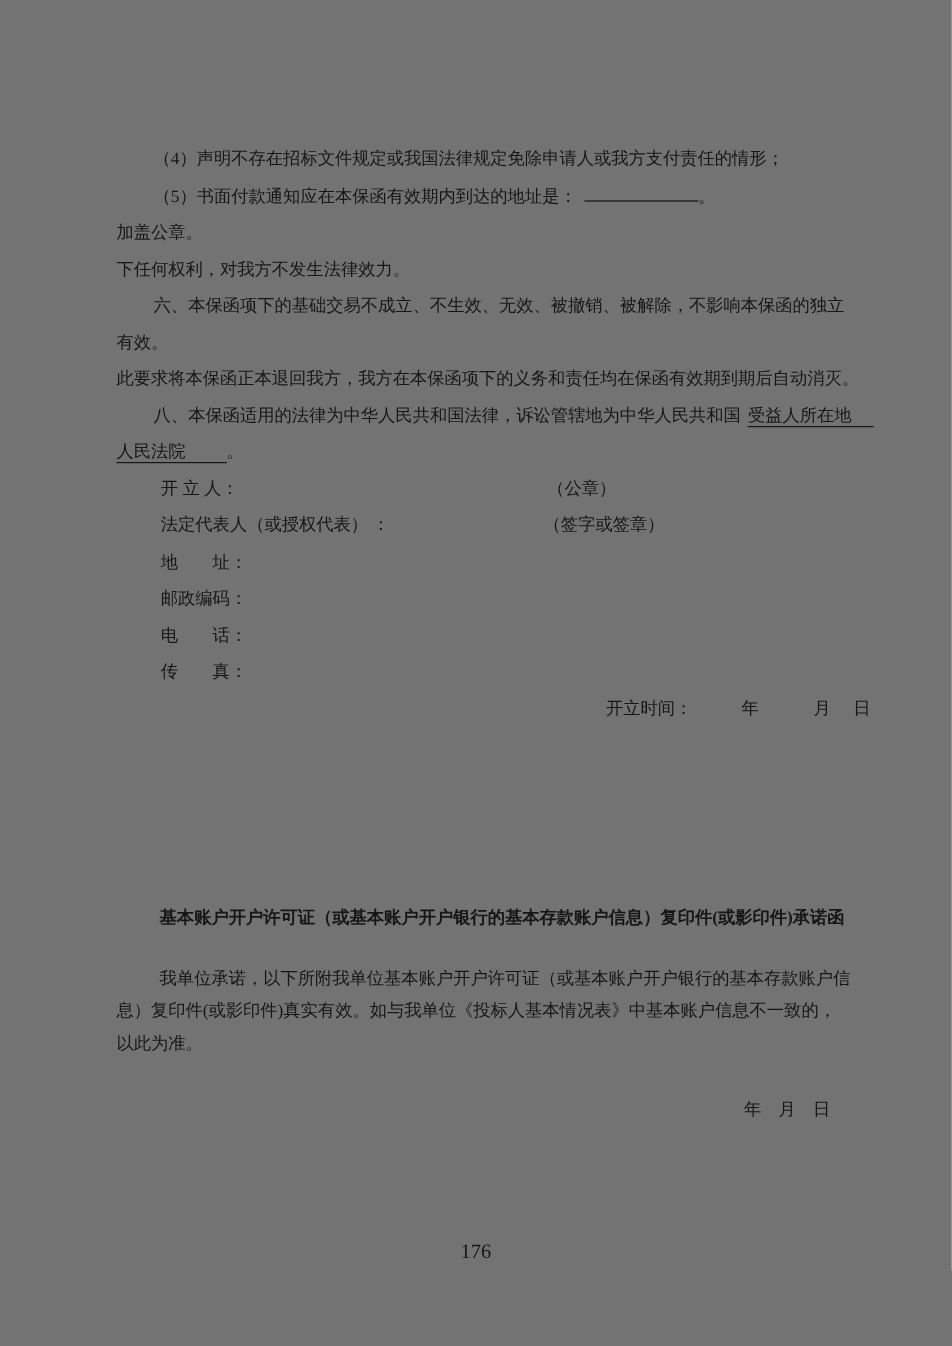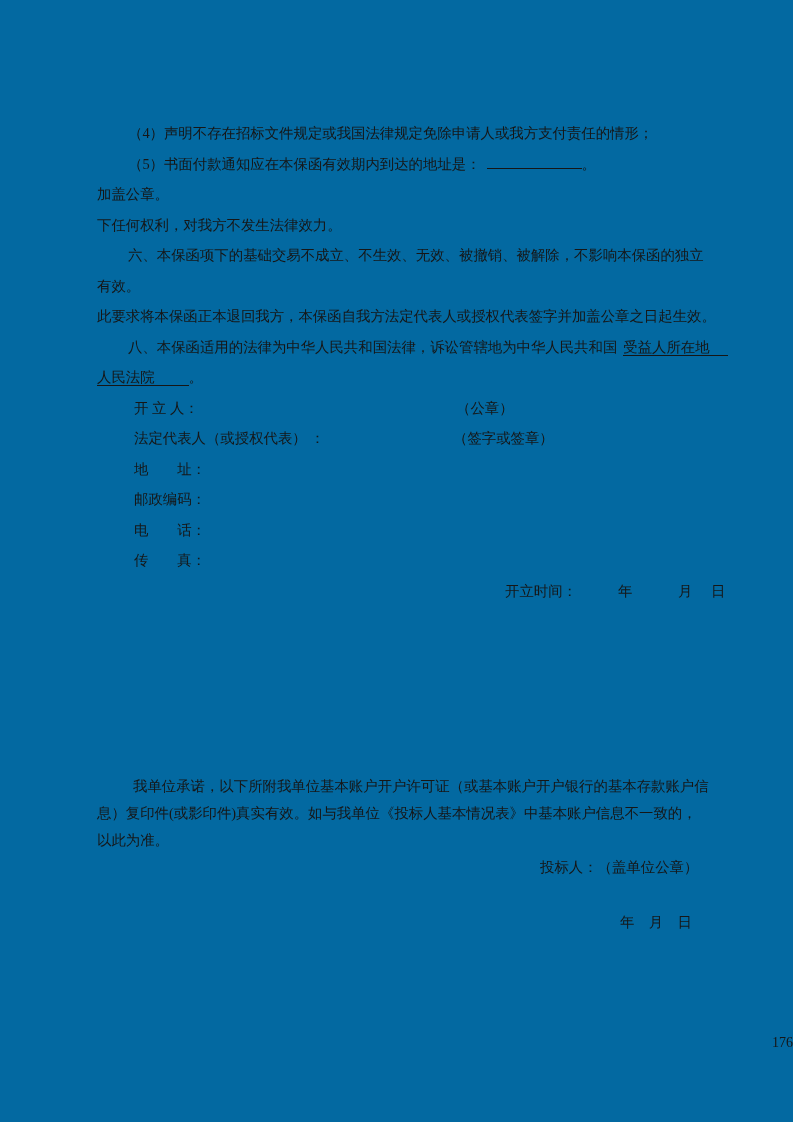--- a/index.html
+++ b/index.html
@@ -3,21 +3,21 @@
 <meta charset="utf-8">
 <style>
   html,body { margin:0; padding:0; }
   body {
     width:793px; height:1122px;
     background:#ffffff;
     font-family:"Liberation Serif","DejaVu Serif",serif;
     color:#161616;
     position:relative;
   }
-  .sheet { position:absolute; inset:0; overflow:hidden; background:#0369a1; }
+  .sheet { position:absolute; inset:0; overflow:hidden; background:#737373; }
 
   
   .secA {
     position:absolute; left:97px; top:118px; width:631px;
     font-size:14.4px;
   }
   .ln { height:30.5px; line-height:30.5px; white-space:nowrap; }
   .ind { padding-left:31px; }          
   .sig-ind { padding-left:37px; }      
   .rel { position:relative; }
@@ -43,21 +43,21 @@
   }
   .b-line { height:27px; line-height:27px; white-space:nowrap; }
   .b-body1 { margin-top:23px; padding-left:36px; }
   .attach  { margin-top:3px;  padding-left:161px; }
   .bidder  { padding-left:443px; }
   .bdate   { padding-left:523px;margin-top:28px; }
 
   .page-num {
     position:absolute; top:1033px; left:0; width:100%;
     height:20px; line-height:20px;
-    text-align:right; font-size:14px;
+    text-align:center; font-size:17px;
   }
 </style>
 </head>
 <body>
 
 <div class="sheet">
 
   <section class="secA">
 
     <div class="ln ind">（4）声明不存在招标文件规定或我国法律规定免除申请人或我方支付责任的情形；</div>
@@ -66,21 +66,21 @@
       <span>（5）书面付款通知应在本保函有效期内到达的地址是：</span><span class="blank"></span><span>。</span>
     </div>
 
     <div class="ln">加盖公章。</div>
 
     <div class="ln">下任何权利，对我方不发生法律效力。</div>
 
     <div class="ln ind">六、本保函项下的基础交易不成立、不生效、无效、被撤销、被解除，不影响本保函的独立</div>
     <div class="ln">有效。</div>
 
-    <div class="ln">此要求将本保函正本退回我方，本保函自我方法定代表人或授权代表签字并加盖公章之日起生效。</div>
+    <div class="ln">此要求将本保函正本退回我方，我方在本保函项下的义务和责任均在保函有效期到期后自动消灭。</div>
 
     <div class="ln ind">
       <span>八、本保函适用的法律为中华人民共和国法律，诉讼管辖地为中华人民共和国</span><span class="ul ul-a">受益人所在地</span>
     </div>
     <div class="ln">
       <span class="ul ul-b">人民法院</span><span>。</span>
     </div>
 
 
     <div class="ln sig-ind rel">
@@ -102,27 +102,27 @@
       <span class="note" style="left:380px">开立时间：</span>
       <span class="note" style="left:493px">年</span>
       <span class="note" style="left:553px">月</span>
       <span class="note" style="left:586px">日</span>
     </div>
 
   </section>
 
   <section class="secB">
 
+    <div class="b-title">基本账户开户许可证（或基本账户开户银行的基本存款账户信息）复印件(或影印件)承诺函</div>
 
     <div class="b-line b-body1">我单位承诺，以下所附我单位基本账户开户许可证（或基本账户开户银行的基本存款账户信</div>
     <div class="b-line">息）复印件(或影印件)真实有效。如与我单位《投标人基本情况表》中基本账户信息不一致的，</div>
     <div class="b-line">以此为准。</div>
 
 
-    <div class="b-line bidder">投标人：（盖单位公章）</div>
 
     <div class="b-line bdate">年　月　日</div>
 
   </section>
 
   <div class="page-num">176</div>
 
 </div>
 
 </body></html>

